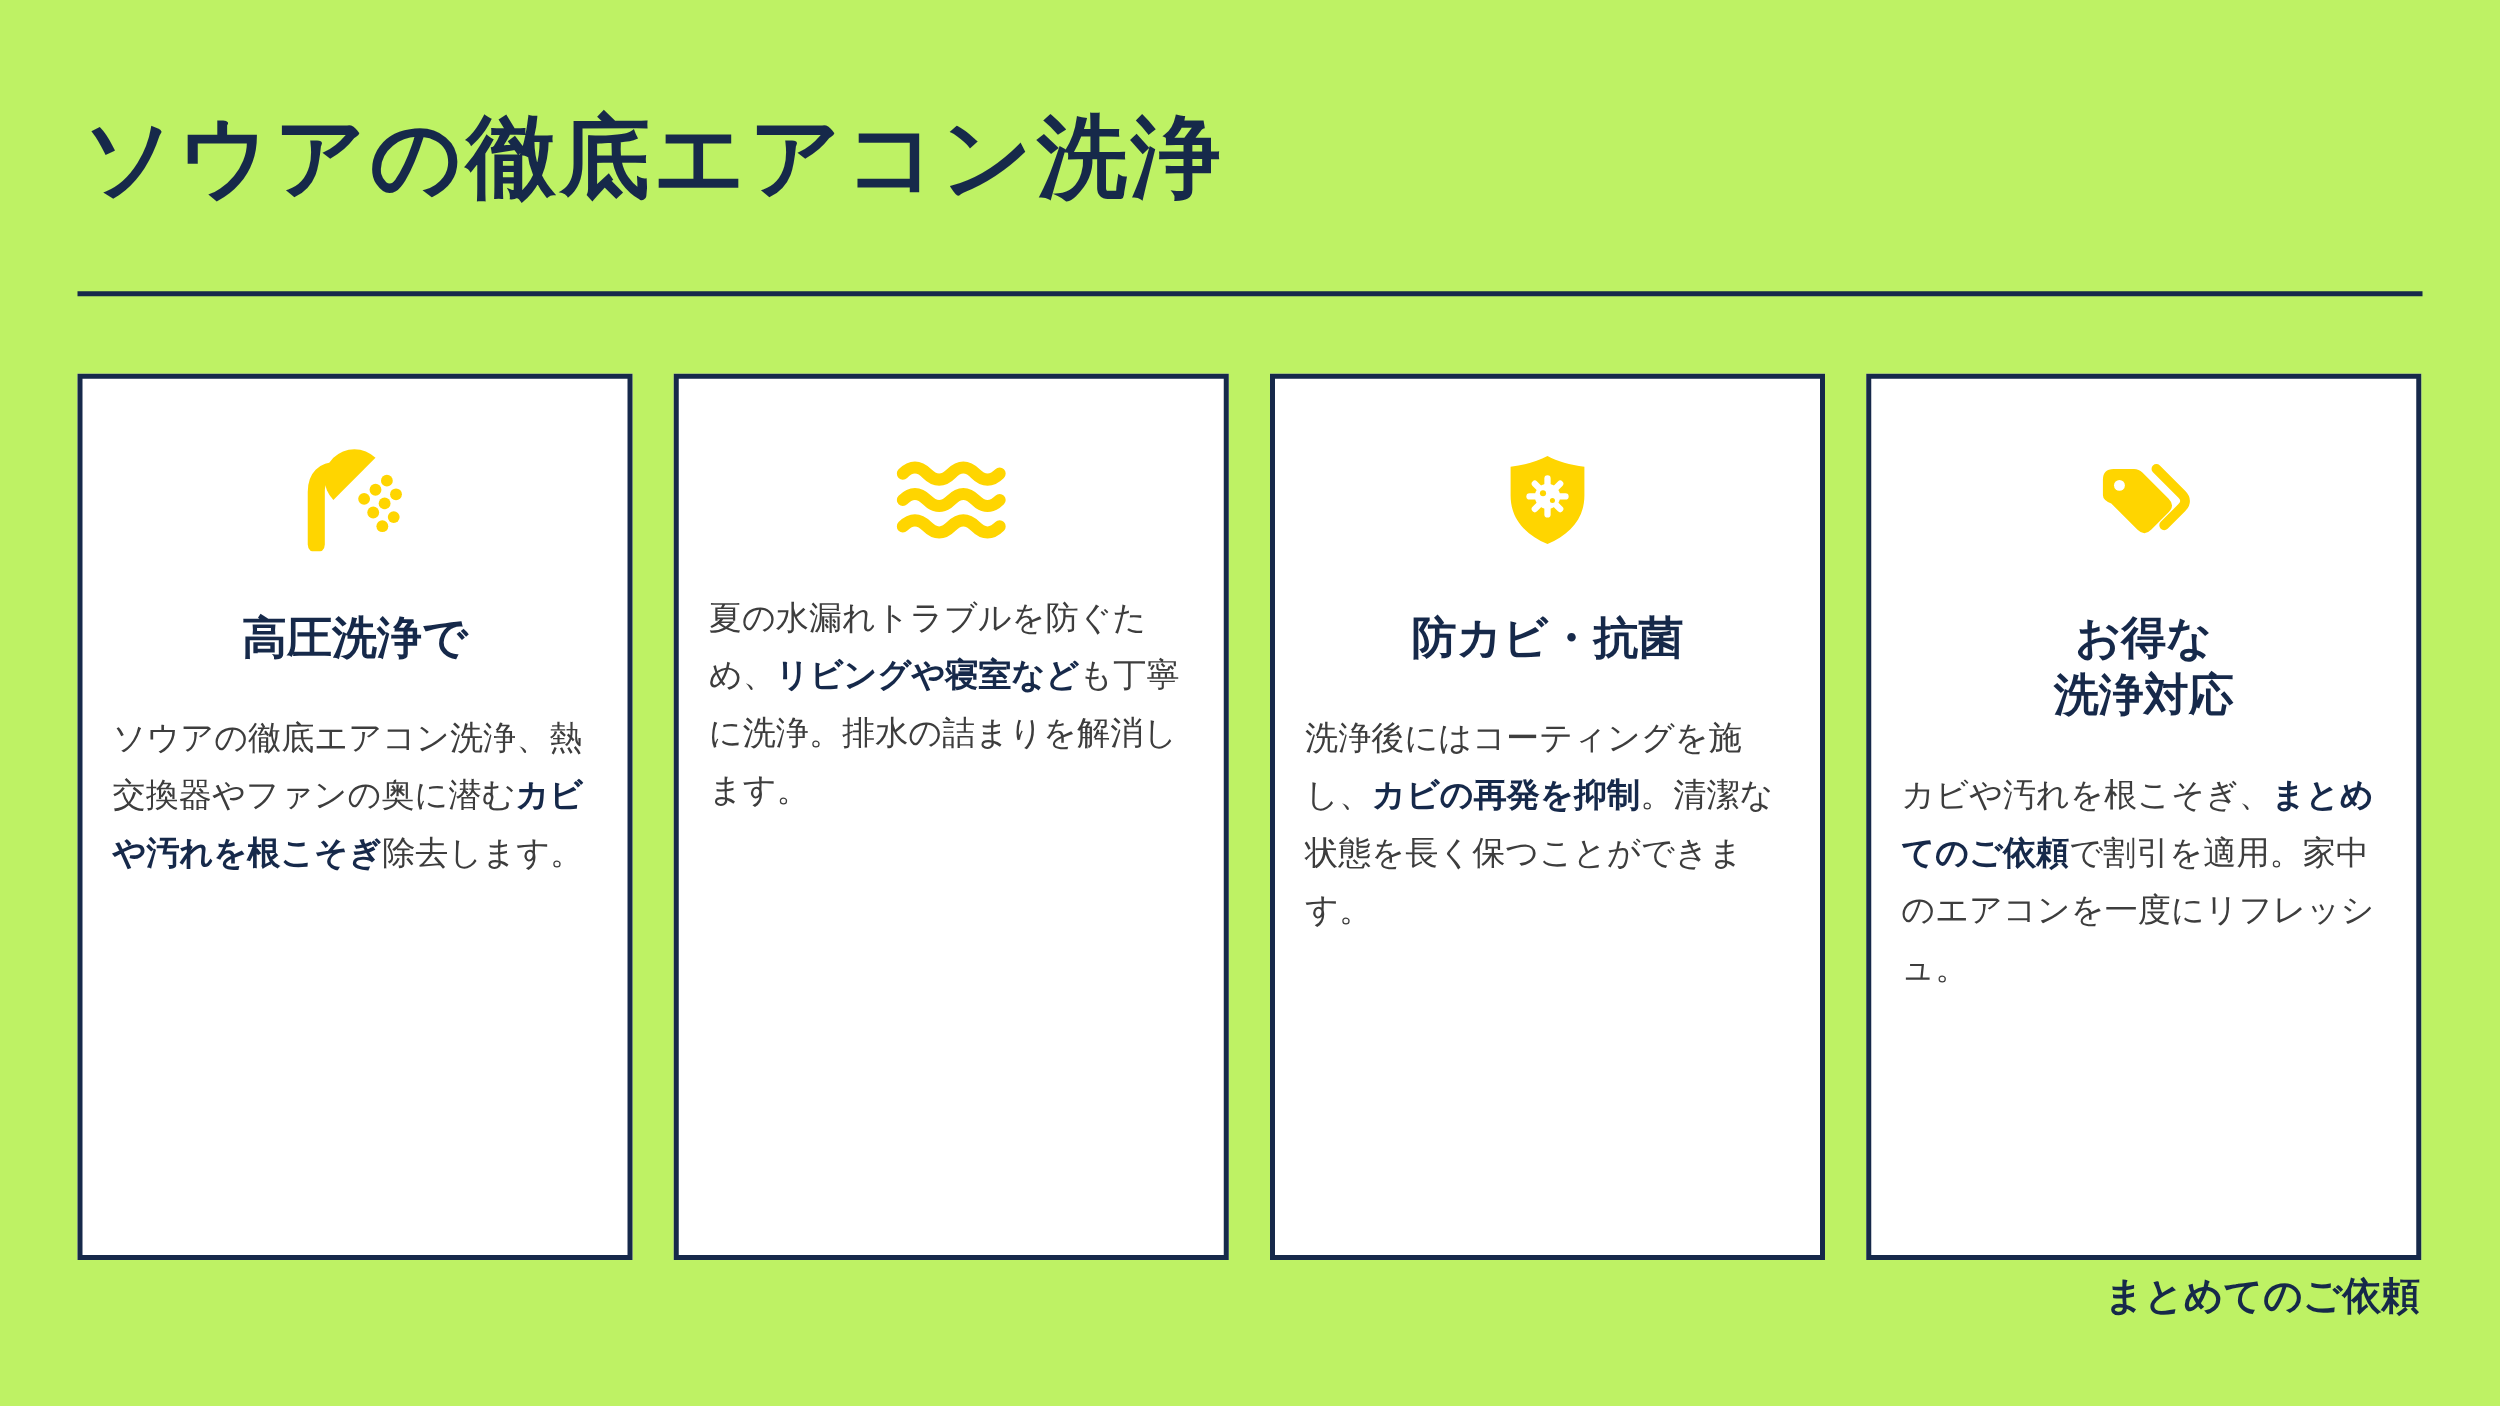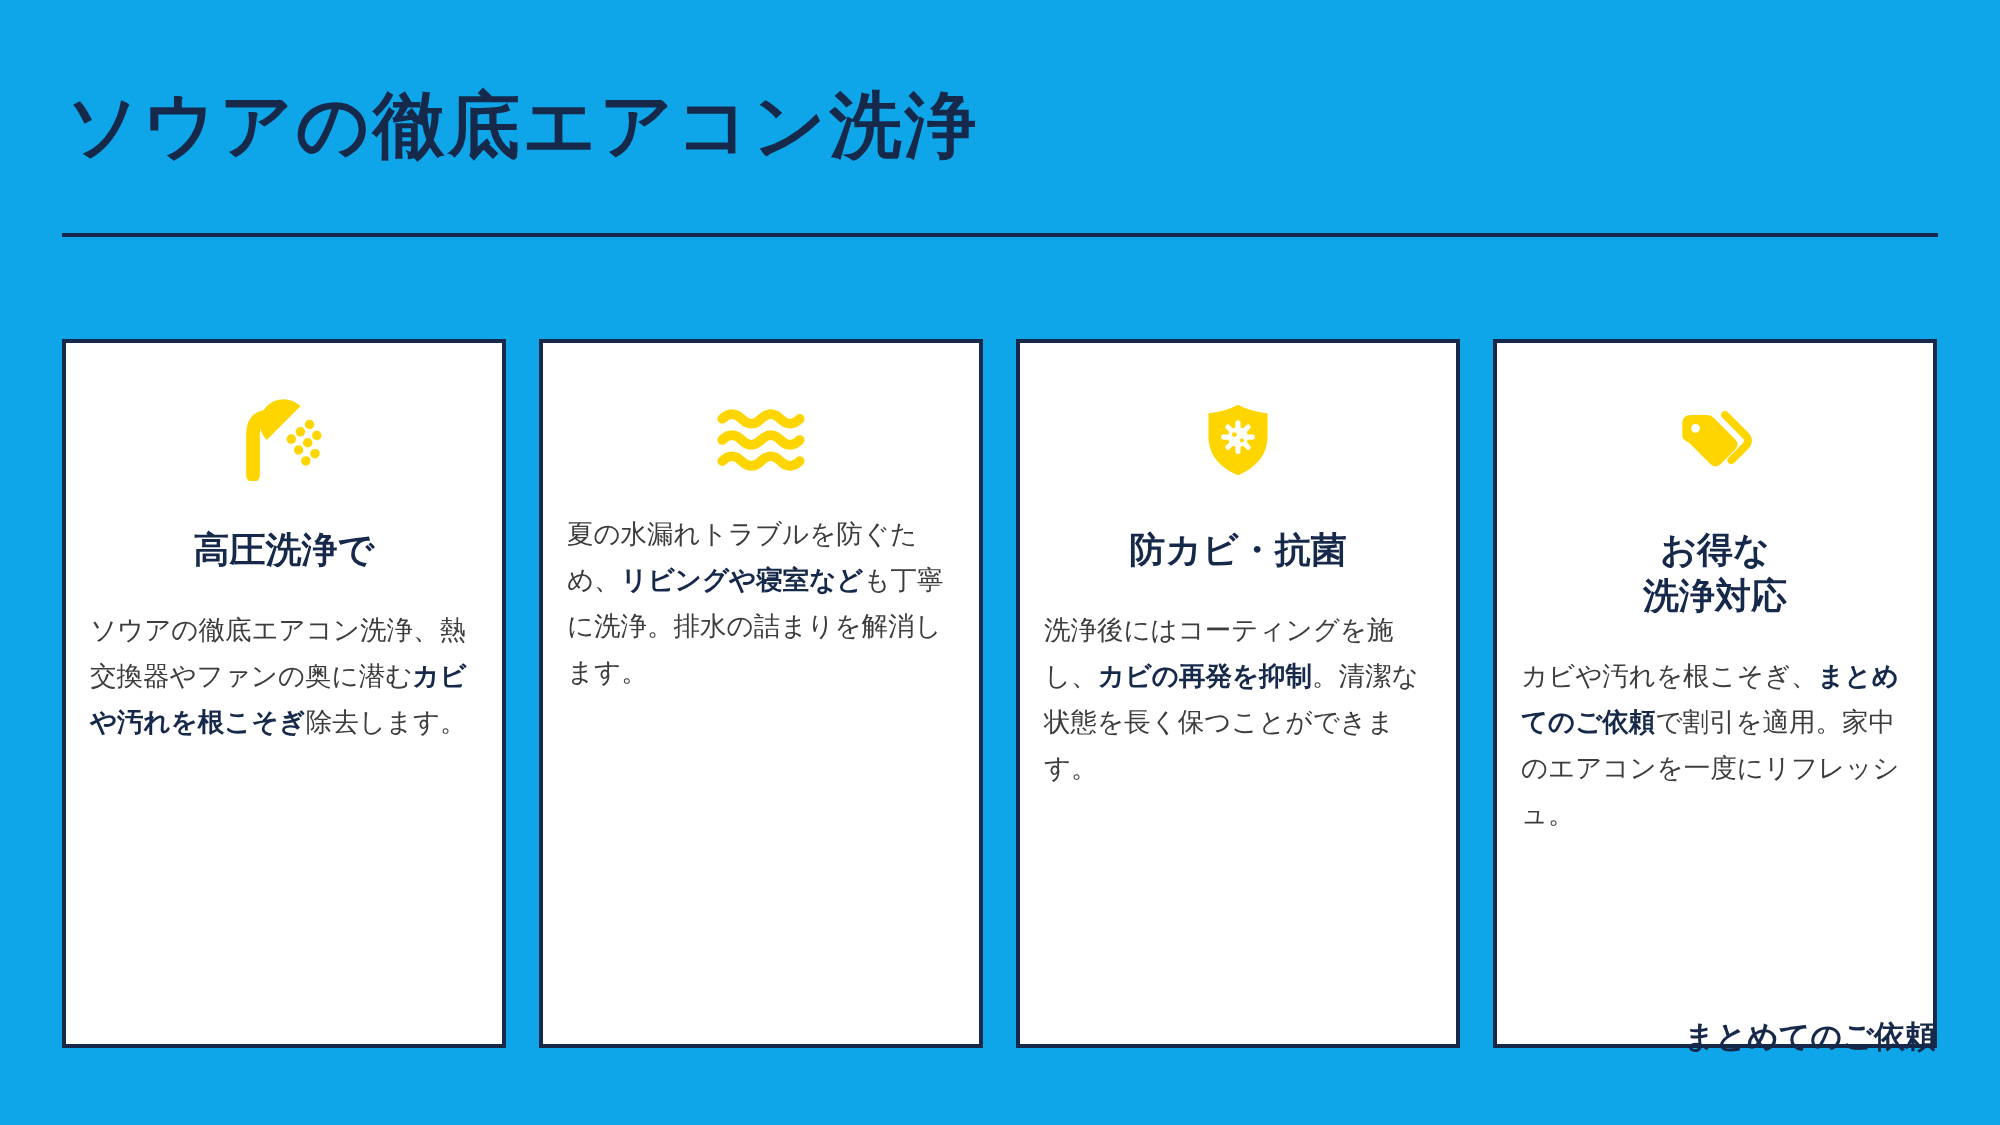--- a/index.html
+++ b/index.html
@@ -2,21 +2,21 @@
 <html><head>
 <meta charset="utf-8">
 <style>
   html, body { margin: 0; padding: 0; }
   body {
     width: 2000px; height: 1125px;
     background: #ffffff;
     font-family: "Liberation Sans", "DejaVu Sans", sans-serif;
     overflow: hidden;
   }
-  .slide { position: absolute; top: 0; left: 0; width: 2000px; height: 1125px; background: #0ea5e9; }
+  .slide { position: absolute; top: 0; left: 0; width: 2000px; height: 1125px; background: #bef264; }
 
   .page-title {
     position: absolute; left: 66px; top: 78px;
     font-size: 72px; font-weight: bold; color: #16294a;
     letter-spacing: 3px; white-space: nowrap;
   }
   .title-divider {
     position: absolute; left: 62px; right: 62px; top: 233px;
     height: 4px; background: #16294a;
   }
@@ -24,21 +24,20 @@
   .cards {
     position: absolute; left: 62px; top: 299px;
     display: flex; gap: 33px;
   }
   .card {
     box-sizing: border-box;
     width: 444px; height: 709px;
     border: 4px solid #16294a;
     background: #ffffff;
     text-align: center;
-    margin-top: 40px;
   }
   .icon-wrap {
     margin-top: 60px; height: 74px;
     display: flex; align-items: center; justify-content: center;
   }
   .icon-wrap svg { display: block; }
   .card-title {
     margin-top: 50px;
     font-size: 36px; font-weight: bold; color: #16294a;
     line-height: 46px;

